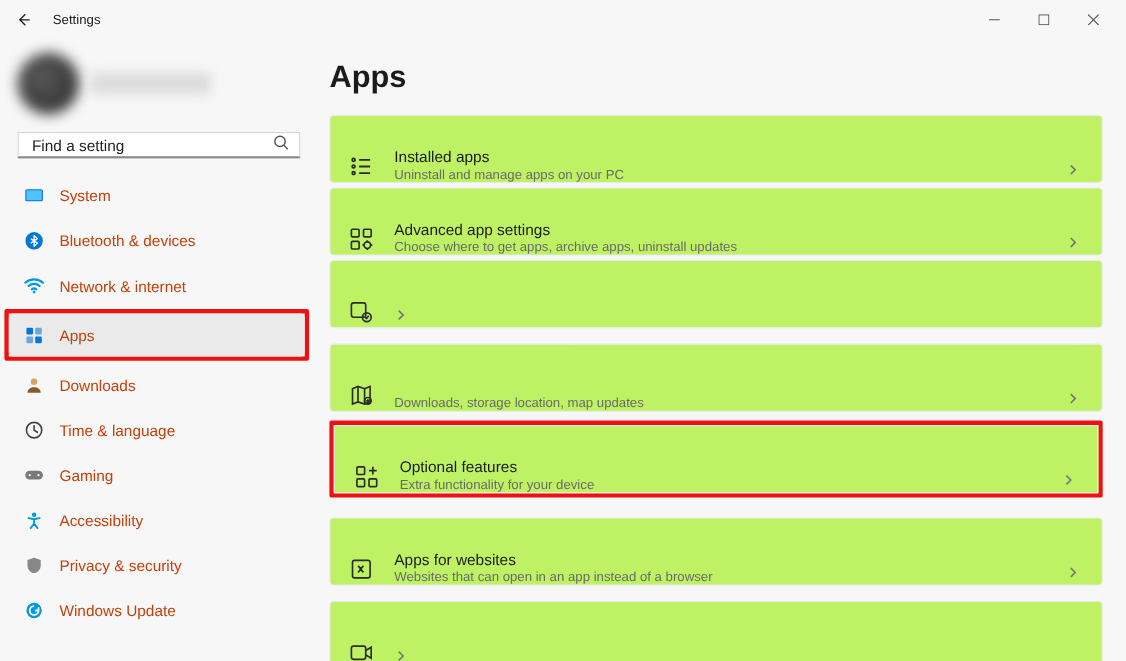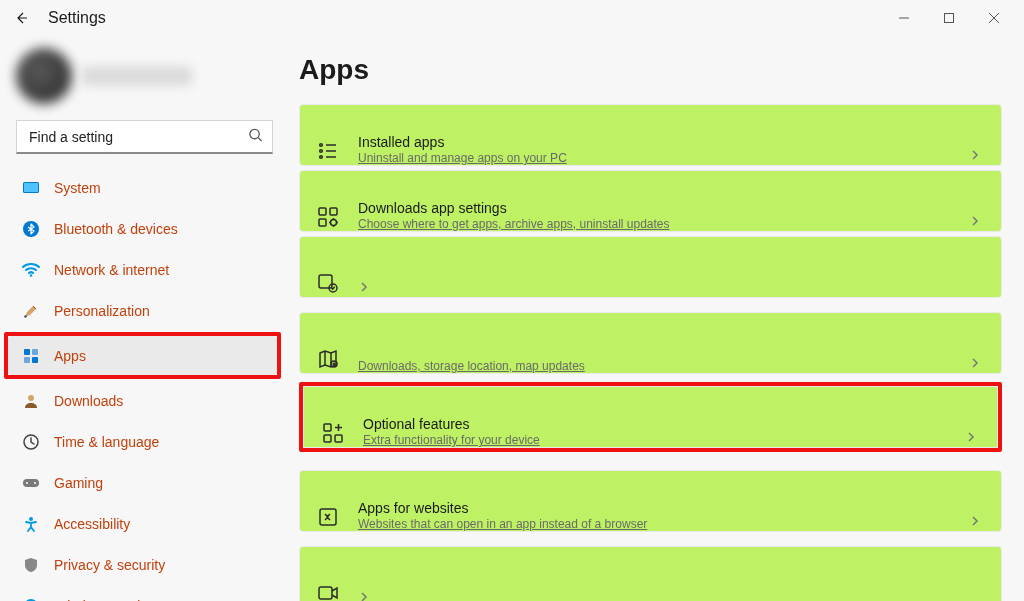--- a/index.html
+++ b/index.html
@@ -2,56 +2,56 @@
 <html><head>
 <meta charset="utf-8">
 <style>
   * { box-sizing: border-box; margin: 0; padding: 0; font-family: "Segoe UI", -apple-system, sans-serif; }
   body { width: 1024px; height: 601px; background: #f7f7f7; overflow: hidden; display: flex; flex-direction: column; }
 
   
   .titlebar { height: 36px; display: flex; align-items: center; padding: 0 8px; }
   .titlebar-left { display: flex; align-items: center; gap: 12px; }
   .back-btn { width: 28px; height: 28px; display: flex; align-items: center; justify-content: center; border-radius: 4px; cursor: pointer; }
-  .app-title { font-size: 16px; color: #1b1b1b; }
+  .app-title { font-size: 12px; color: #1b1b1b; }
   .titlebar-controls { margin-left: auto; display: flex; }
   .win-btn { width: 45px; height: 30px; display: flex; align-items: center; justify-content: center; cursor: pointer; color:#555; }
   .win-btn svg { width: 10px; height: 10px; }
 
   .content-row { flex: 1; display: flex; min-height: 0; }
 
   
   .sidebar { width: 285px; padding: 6px 4px 8px 8px; display: flex; flex-direction: column; }
   .profile { display: flex; align-items: center; gap: 10px; padding: 6px 8px 12px 8px; }
   .avatar-blur { width: 56px; height: 56px; border-radius: 50%; background: radial-gradient(circle at 40% 40%, #5a5a5a 0%, #3e3e3e 50%, #2a2a2a 100%); filter: blur(6px); }
   .profile-name { width: 110px; height: 20px; border-radius: 4px; background: #dcdcdc; filter: blur(5px); }
 
   .search-box { margin: 4px 8px 14px 8px; position: relative; }
-  .search-input { width: 100%; height: 34px; border: 1px solid #d4d4d4; border-bottom: 2px solid #8a8a8a; border-radius: 0; background: #fff; padding: 0 34px 0 12px; font-size: 14px; color: #222; outline: none; }
+  .search-input { width: 100%; height: 24px; border: 1px solid #d4d4d4; border-bottom: 2px solid #8a8a8a; border-radius: 0; background: #fff; padding: 0 34px 0 12px; font-size: 14px; color: #222; outline: none; }
   .search-input::placeholder { color: #222; }
   .search-icon { position: absolute; right: 10px; top: 50%; transform: translateY(-50%); color: #555; }
   .search-icon svg { width: 15px; height: 15px; }
 
   .nav { list-style: none; display: flex; flex-direction: column; gap: 2px; padding-right: 4px; }
   .nav-item { height: 39px; display: flex; align-items: center; gap: 14px; padding: 0 10px 0 14px; border-radius: 4px; cursor: pointer; font-size: 14px; color: #c2410c; }
   .nav-item.selected { background: #eaeaea; }
   .nav-item .nav-icon { width: 18px; height: 18px; display: flex; align-items: center; justify-content: center; flex-shrink: 0; }
   .nav-highlight { border: 4px solid #e11; border-radius: 2px; position: relative; margin-left: -4px; margin-right: -4px; padding: 0; }
   .nav-highlight .nav-item { margin: 0; }
 
   
   .main { flex: 1; padding: 18px 22px 0 14px; overflow-y: auto; }
   .page-title { font-size: 28px; font-weight: 600; color: #1b1b1b; margin-bottom: 18px; }
 
   .main-list { display: flex; flex-direction: column; gap: 4px; }
   .settings-item { background: #bef264; border: 1px solid #eaeaea; border-radius: 4px; height: 62px; display: flex; align-items: flex-end; padding: 0 20px 0 14px; cursor: pointer; }
   .item-icon { width: 28px; height: 28px; display: flex; align-items: center; justify-content: center; color: #2b2b2b; flex-shrink: 0; margin-right: 16px; }
   .item-text { flex: 1; display: flex; flex-direction: column; gap: 1px; }
   .item-title { font-size: 14px; color: #1b1b1b; }
-  .item-sub { font-size: 12px; color: #6a6a6a; text-decoration: underline; }
+  .item-sub { font-size: 12px; color: #6a6a6a; }
   .chevron { color: #777; }
   .chevron svg { width: 12px; height: 12px; }
 
   .main-highlight-wrap { border: 4px solid #e11; border-radius: 2px; position: relative; margin: 4px 0; }
   .main-highlight-wrap .settings-item { border-radius: 0; border: 1px solid #eaeaea; padding-left: 15px; }
 
   .spacer { height: 6px; }
 </style>
 </head>
 <body>
@@ -122,30 +122,20 @@
         <span>Bluetooth &amp; devices</span>
       </li>
       <li class="nav-item">
         <span class="nav-icon">
             <svg width="18" height="18" viewBox="0 0 18 18">
               <path d="M1 6c4.4-4 11.6-4 16 0M4 9c2.8-2.5 7.2-2.5 10 0M7 12c1.1-1 2.9-1 4 0" stroke="#0099e6" stroke-width="2" fill="none" stroke-linecap="round"></path>
               <circle cx="9" cy="14.5" r="1.3" fill="#0099e6"></circle>
             </svg>
           </span>
         <span>Network &amp; internet</span>
-      </li>
-      <li class="nav-item">
-        <span class="nav-icon">
-            <svg width="18" height="18" viewBox="0 0 18 18">
-              <path d="M3 15l2-5 6-6 3 3-6 6-5 2z" fill="#d6a46a"></path>
-              <path d="M11 4l3 3" stroke="#8a5a2a" stroke-width="1"></path>
-              <circle cx="3.5" cy="14.5" r="1.2" fill="#444"></circle>
-            </svg>
-          </span>
-        <span>Personalization</span>
       </li>
 
       <div class="nav-highlight">
         <li class="nav-item selected">
           <span class="nav-icon">
               <svg width="16" height="16" viewBox="0 0 16 16">
                 <rect x="1" y="1" width="6" height="6" rx="1" fill="#0078d4"></rect>
                 <rect x="9" y="1" width="6" height="6" rx="1" fill="#6aa7e0"></rect>
                 <rect x="1" y="9" width="6" height="6" rx="1" fill="#6aa7e0"></rect>
                 <rect x="9" y="9" width="6" height="6" rx="1" fill="#0078d4"></rect>
@@ -240,21 +230,21 @@
         <span class="item-icon">
             <svg width="22" height="22" viewBox="0 0 22 22" fill="none" stroke="#2b2b2b" stroke-width="1.5">
               <rect x="2" y="2" width="7" height="7" rx="1"></rect>
               <rect x="13" y="2" width="7" height="7" rx="1"></rect>
               <rect x="2" y="13" width="7" height="7" rx="1"></rect>
               <circle cx="16.5" cy="16.5" r="3"></circle>
               <path d="M16.5 12v1.5M16.5 19.5V21M12 16.5h1.5M19.5 16.5H21"></path>
             </svg>
           </span>
         <div class="item-text">
-          <span class="item-title">Downloads app settings</span>
+          <span class="item-title">Advanced app settings</span>
           <span class="item-sub">Choose where to get apps, archive apps, uninstall updates</span>
         </div>
         <span class="chevron"><svg viewBox="0 0 12 12" fill="none" stroke="currentColor" stroke-width="1.5">
               <path d="M4 2l4 4-4 4"></path>
             </svg></span>
       </div>
 
       <div class="settings-item">
         <span class="item-icon">
             <svg width="22" height="22" viewBox="0 0 22 22" fill="none" stroke="#2b2b2b" stroke-width="1.5">

